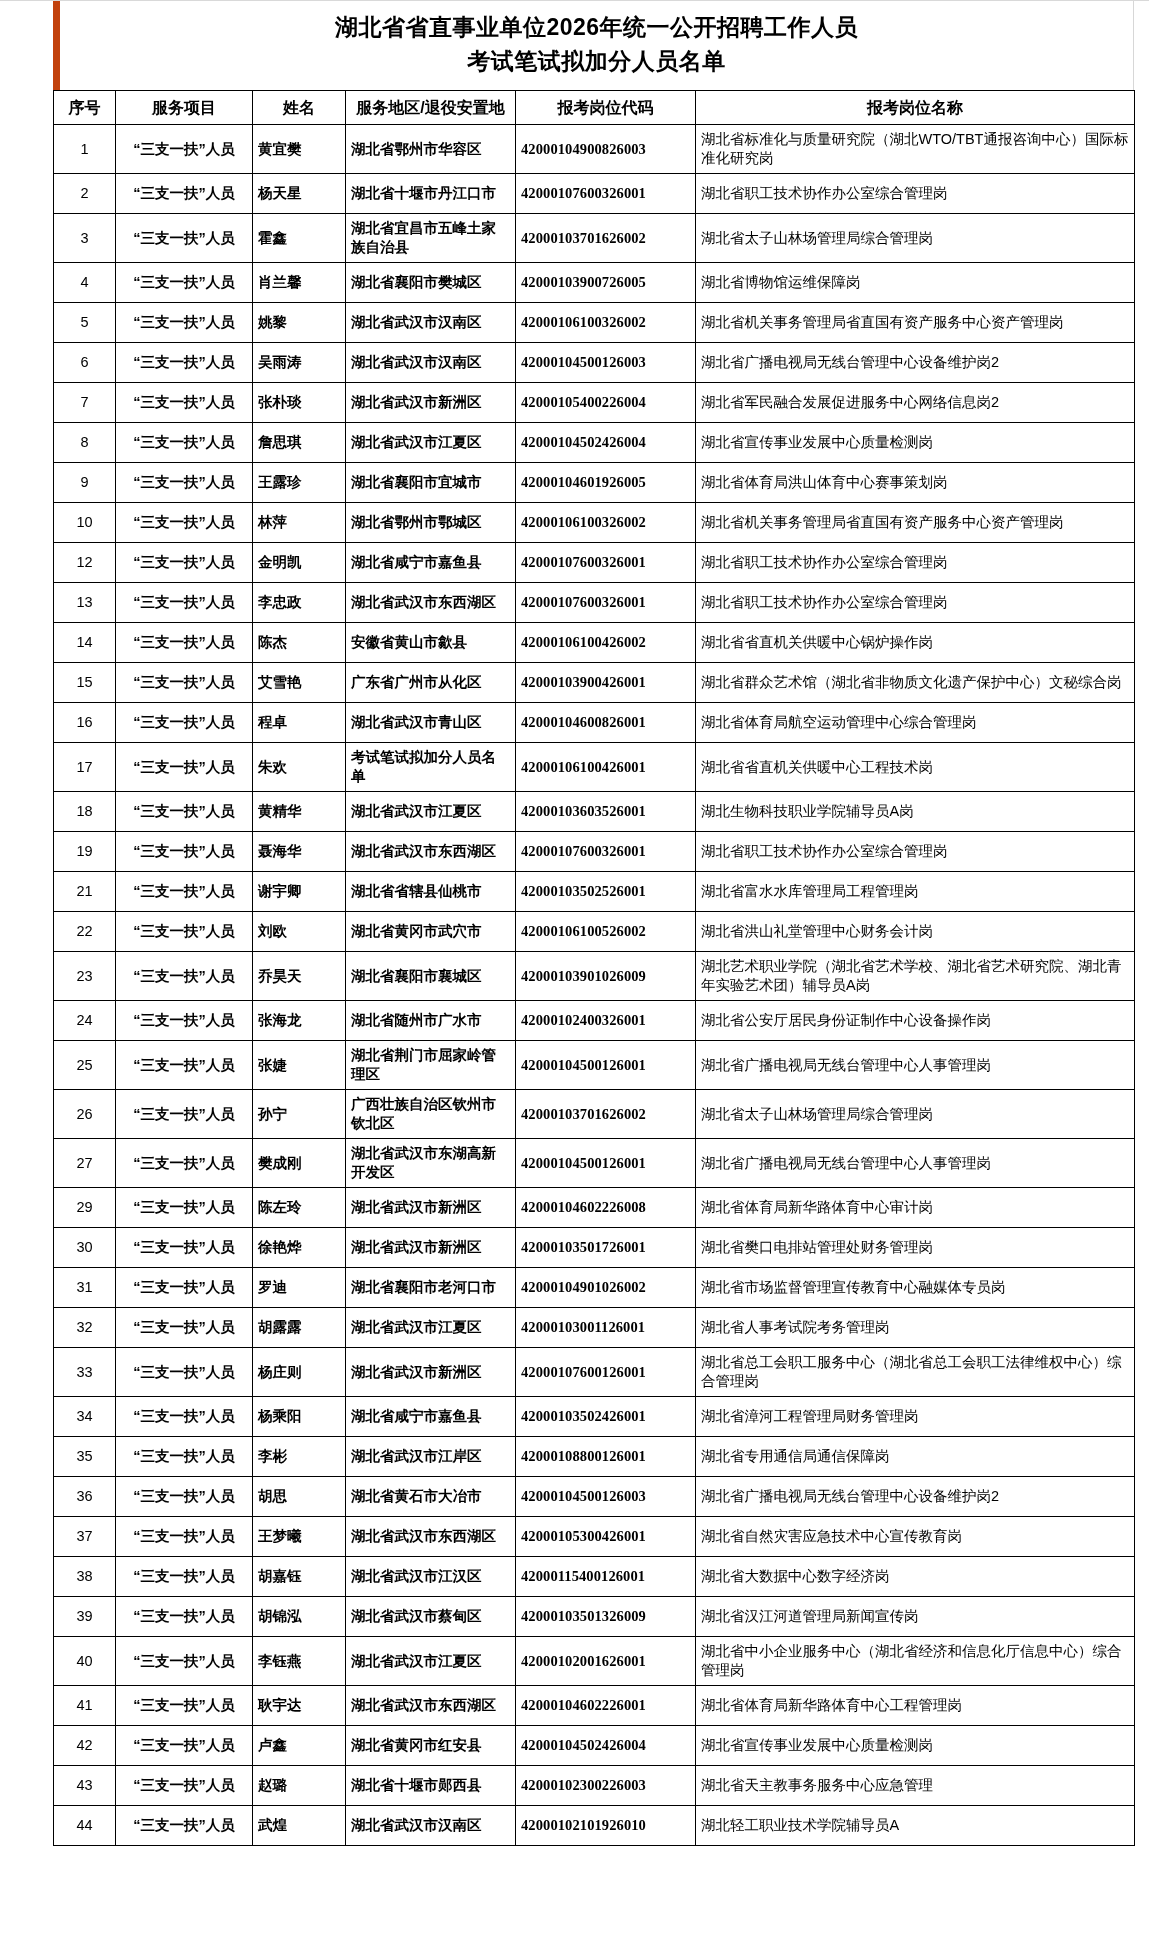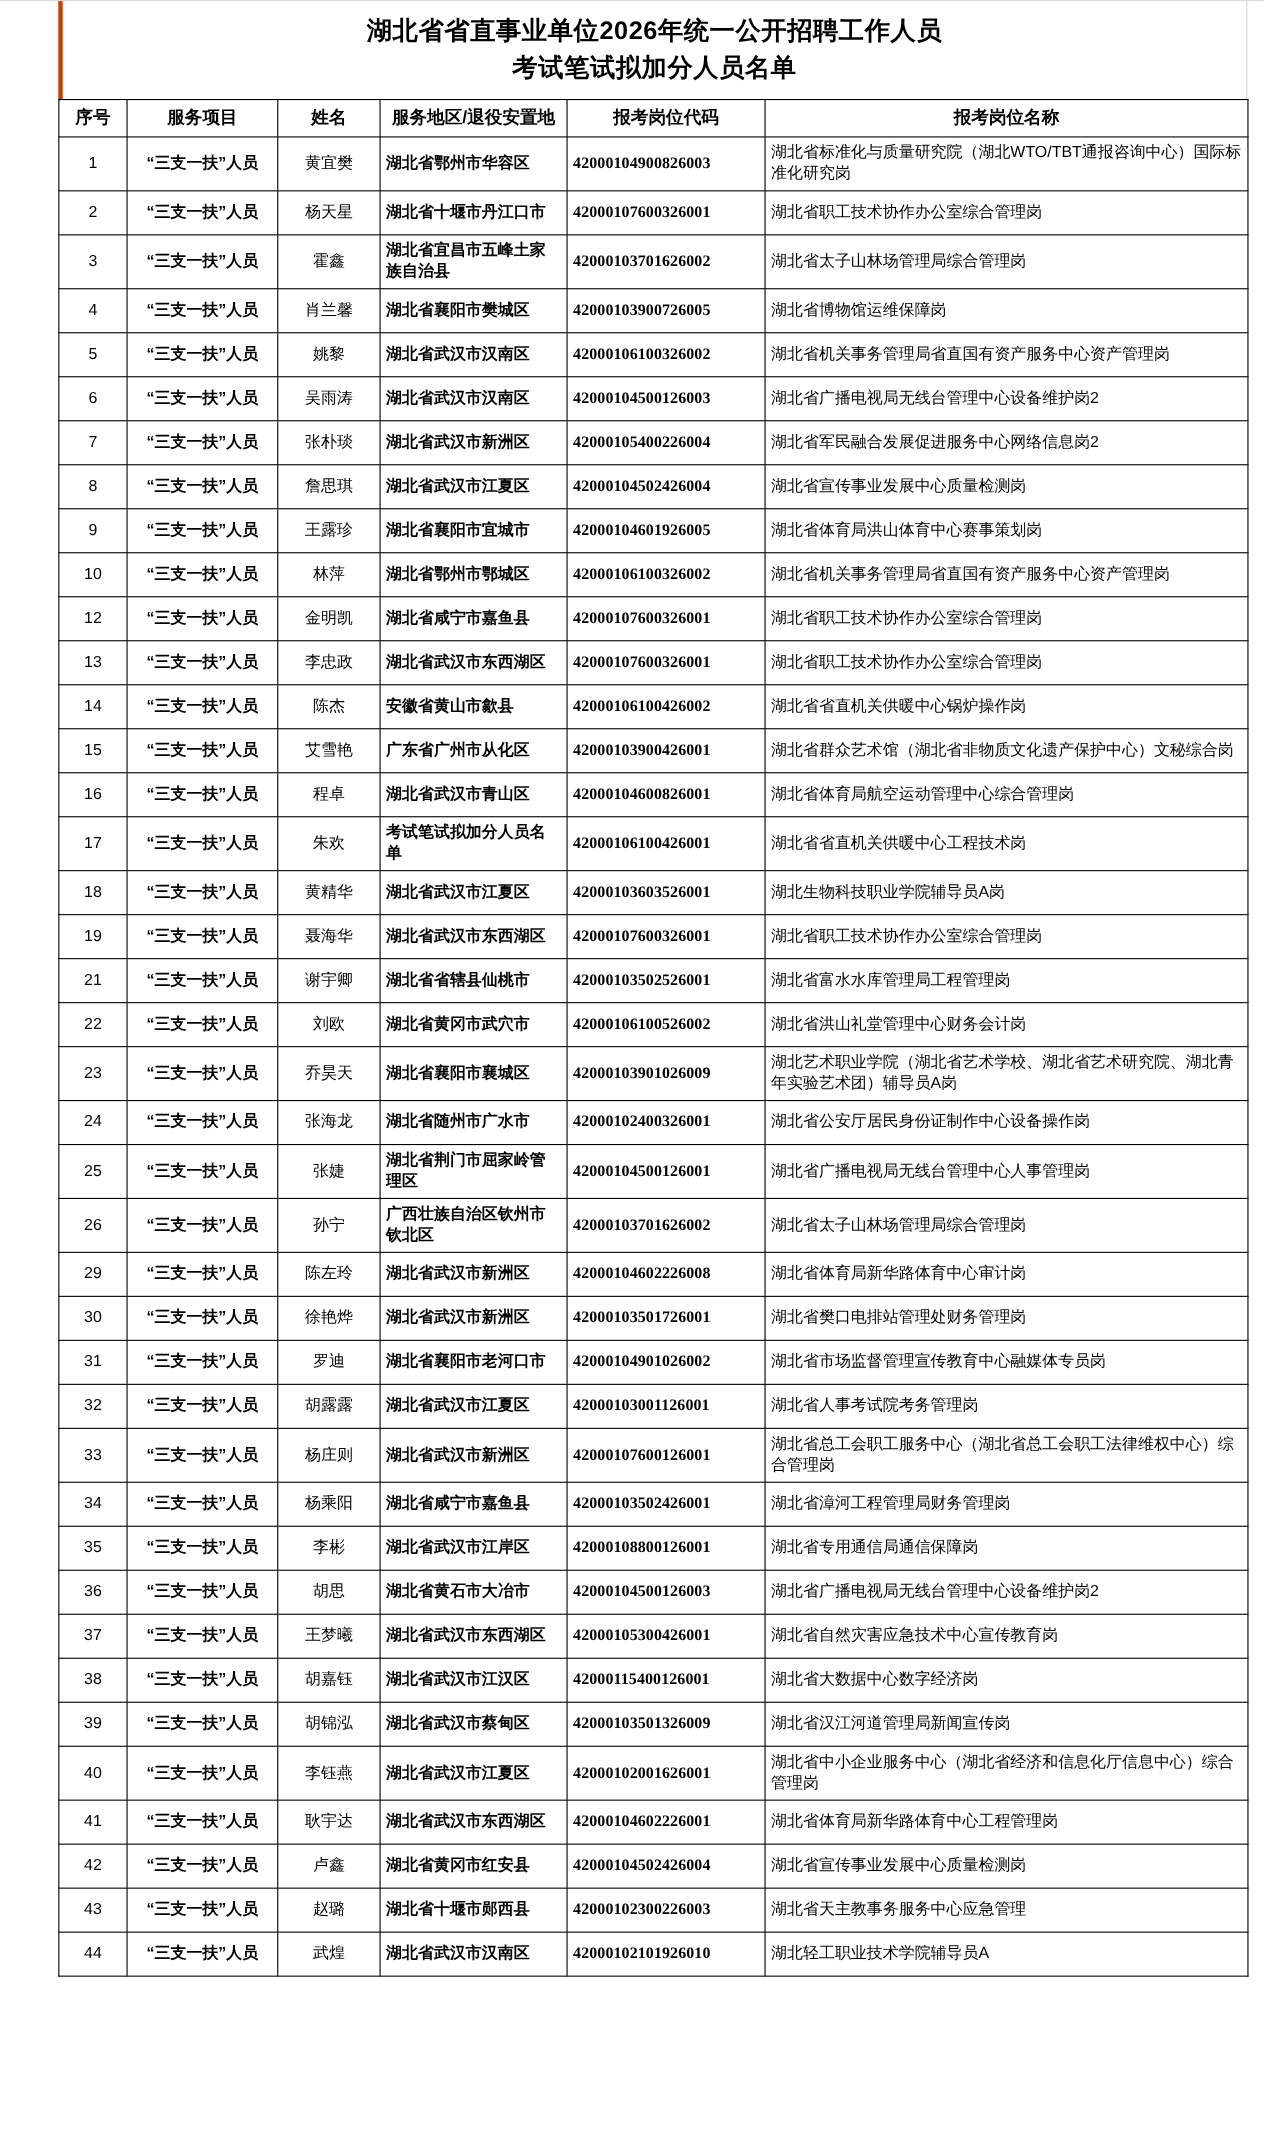--- a/index.html
+++ b/index.html
@@ -26,21 +26,21 @@
   
   .top-rule {
     position: absolute;
     background: #d9d9d9;
   }
   .rule-left  { left: 0;    top: 0; width: 53px;  height: 1px; }
   .rule-mid   { left: 53px; top: 0; width: 1096px; height: 1px; }
   .title-band {
     margin: 0;
     padding: 10px 0 12px 0;
-    border-left: 4px solid #c2410c;
+    border-left: 7px solid #c2410c;
     border-right: 1px solid #d7d7d7;
     margin-left: 53px;
     margin-right: 15px;
     background: #ffffff;
     box-sizing: border-box;
   }
   .title-line {
     text-align: center;
     font-weight: bold;
     font-size: 23px;
@@ -77,21 +77,21 @@
   
   col.c-idx     { width: 62px;  }
   col.c-prog    { width: 137px; }
   col.c-name    { width: 93px;  }
   col.c-region  { width: 170px; }
   col.c-code    { width: 180px; }
   col.c-post    { width: 439px; }
 
   td.idx    { text-align: center; font-size: 14px; }
   td.prog   { text-align: center; font-weight: bold; font-size: 14.5px; white-space: nowrap; }
-  td.name   { text-align: center; font-weight: normal; font-size: 14.5px; margin-left: 24px; }
+  td.name   { text-align: left; font-weight: bold; font-size: 14.5px; margin-left: 24px; }
   td.region { text-align: left;   font-weight: bold; font-size: 14.5px; padding-left: 7px; }
   td.code   { text-align: left; font-size: 14px; font-family: "Liberation Serif", "DejaVu Serif", serif; font-weight: bold; letter-spacing: 0.1px; }
   td.post   { text-align: left;   font-weight: normal; font-size: 14.5px; padding-left: 7px; }
 
   tbody tr { height: 40px; }
 </style>
 </head>
 <body>
 
 <div id="page">
@@ -310,20 +310,28 @@
         </tr>
         <tr>
           <td class="idx">26</td>
           <td class="prog">“三支一扶”人员</td>
           <td class="name">孙宁</td>
           <td class="region">广西壮族自治区钦州市钦北区</td>
           <td class="code">42000103701626002</td>
           <td class="post">湖北省太子山林场管理局综合管理岗</td>
         </tr>
         <tr>
+          <td class="idx">27</td>
+          <td class="prog">“三支一扶”人员</td>
+          <td class="name">樊成刚</td>
+          <td class="region">湖北省武汉市东湖高新开发区</td>
+          <td class="code">42000104500126001</td>
+          <td class="post">湖北省广播电视局无线台管理中心人事管理岗</td>
+        </tr>
+        <tr>
           <td class="idx">29</td>
           <td class="prog">“三支一扶”人员</td>
           <td class="name">陈左玲</td>
           <td class="region">湖北省武汉市新洲区</td>
           <td class="code">42000104602226008</td>
           <td class="post">湖北省体育局新华路体育中心审计岗</td>
         </tr>
         <tr>
           <td class="idx">30</td>
           <td class="prog">“三支一扶”人员</td>

